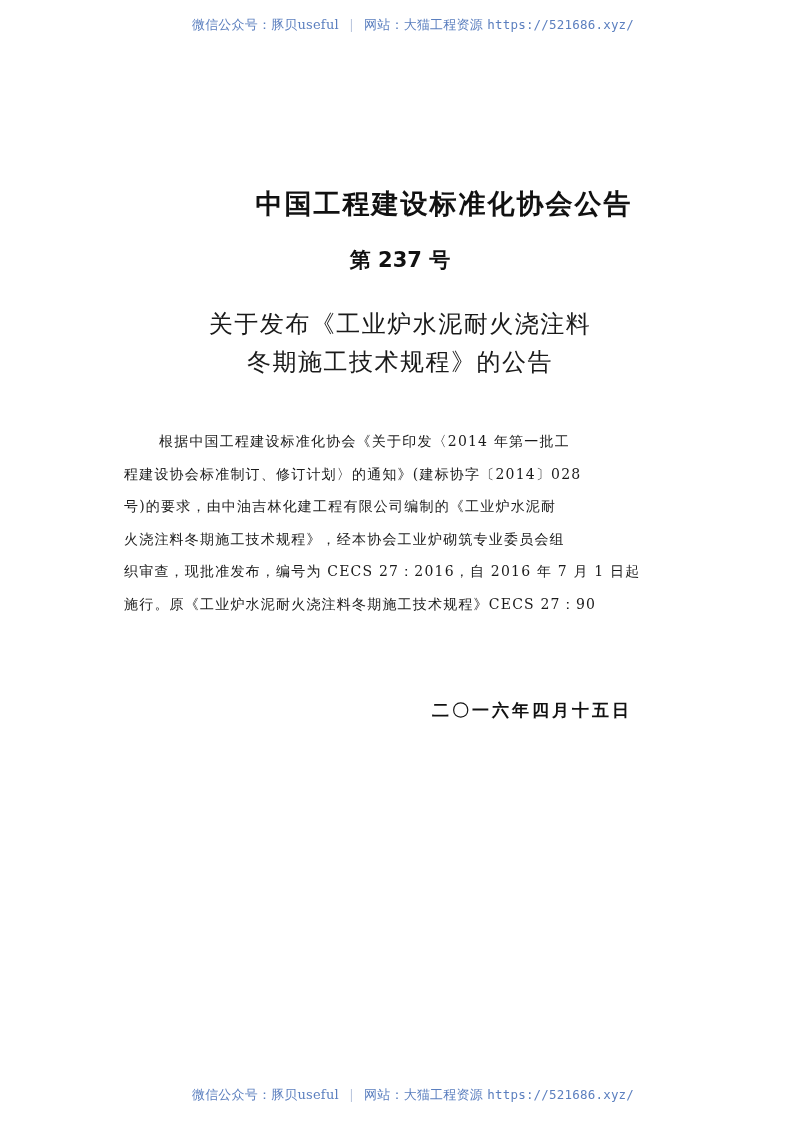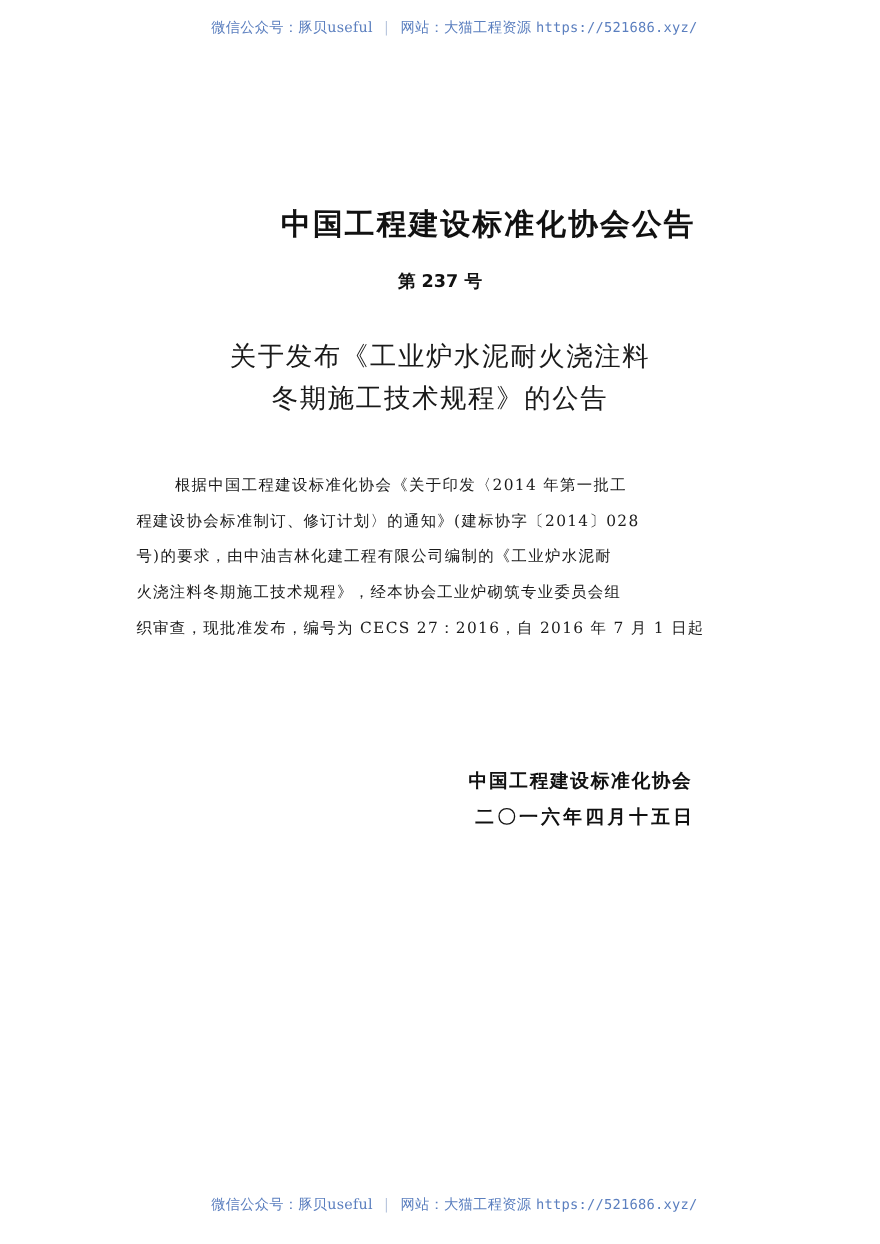--- a/index.html
+++ b/index.html
@@ -18,21 +18,21 @@
     .wm-bottom { top: 1086px; }
 
     .title {
       position: absolute; top: 186px; left: 0; width: 800px; text-align: center;
       font-family: "DejaVu Sans", "Liberation Sans", sans-serif;
       font-size: 27px; font-weight: bold; letter-spacing: 2px; color: #111; padding-left: 44px;
     }
     .number {
       position: absolute; top: 246px; left: 0; width: 800px; text-align: center;
       font-family: "DejaVu Sans", "Liberation Sans", sans-serif;
-      font-size: 16px; font-weight: bold; color: #111;
+      font-size: 21px; font-weight: bold; color: #111;
     }
     .subject {
       position: absolute; top: 305px; left: 0; width: 800px; text-align: center;
       font-size: 24px; line-height: 38px; letter-spacing: 1.5px; color: #1a1a1a;
     }
     .subject div { white-space: nowrap; }
 
     .body-text {
       position: absolute; top: 425px; left: 124px; width: 552px;
       font-size: 14px; line-height: 32.5px; letter-spacing: 1.2px; color: #1a1a1a;
@@ -66,24 +66,24 @@
   <div>关于发布《工业炉水泥耐火浇注料</div>
   <div>冬期施工技术规程》的公告</div>
 </div>
 
 <div class="body-text">
   <div class="line indent">根据中国工程建设标准化协会《关于印发〈2014 年第一批工</div>
   <div class="line">程建设协会标准制订、修订计划〉的通知》(建标协字〔2014〕028</div>
   <div class="line">号)的要求，由中油吉林化建工程有限公司编制的《工业炉水泥耐</div>
   <div class="line">火浇注料冬期施工技术规程》，经本协会工业炉砌筑专业委员会组</div>
   <div class="line">织审查，现批准发布，编号为 CECS 27：2016，自 2016 年 7 月 1 日起</div>
+  <div class="line">施行。原《工业炉水泥耐火浇注料冬期施工技术规程》CECS 27：90</div>
 </div>
 
 <div class="signature">
-  <div>中国工程建设标准化协会</div>
   <div class="date">二〇一六年四月十五日</div>
 </div>
 
 <div class="watermark wm-bottom">
   <span>微信公众号：豚贝useful</span>
   <span class="sep">|</span>
   <span>网站：大猫工程资源</span>
   <span class="url">https://521686.xyz/</span>
 </div>
 

